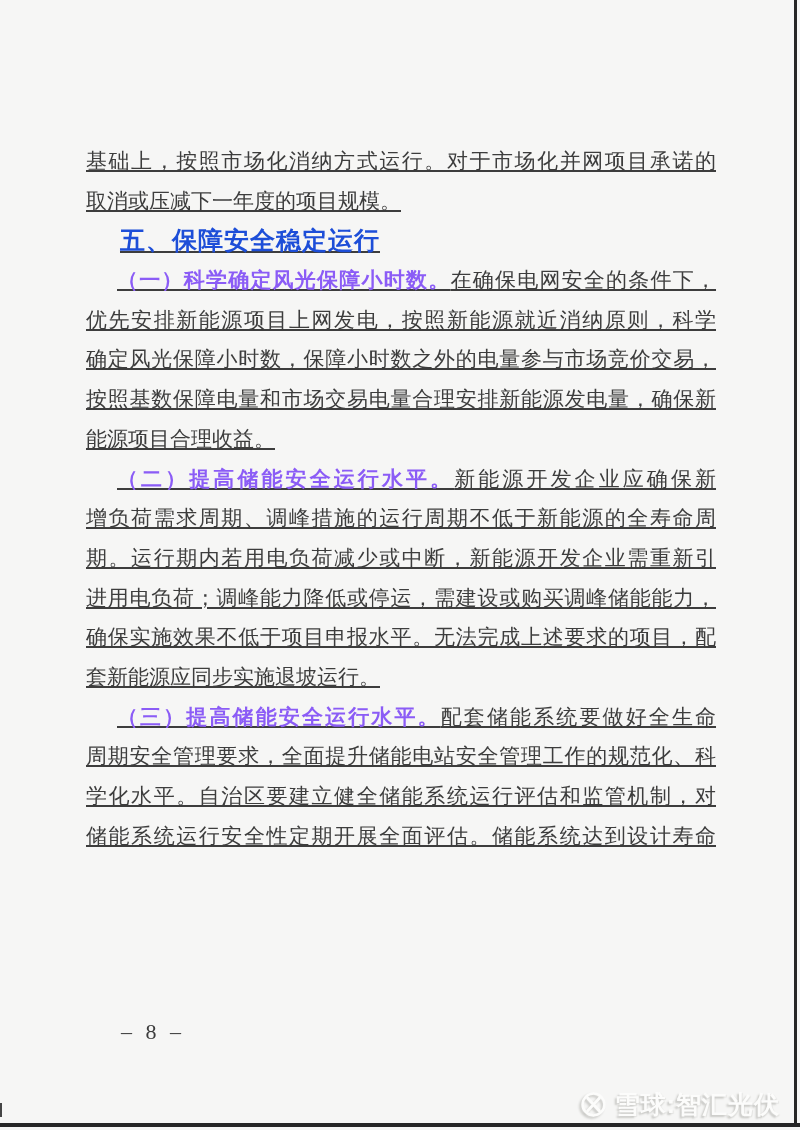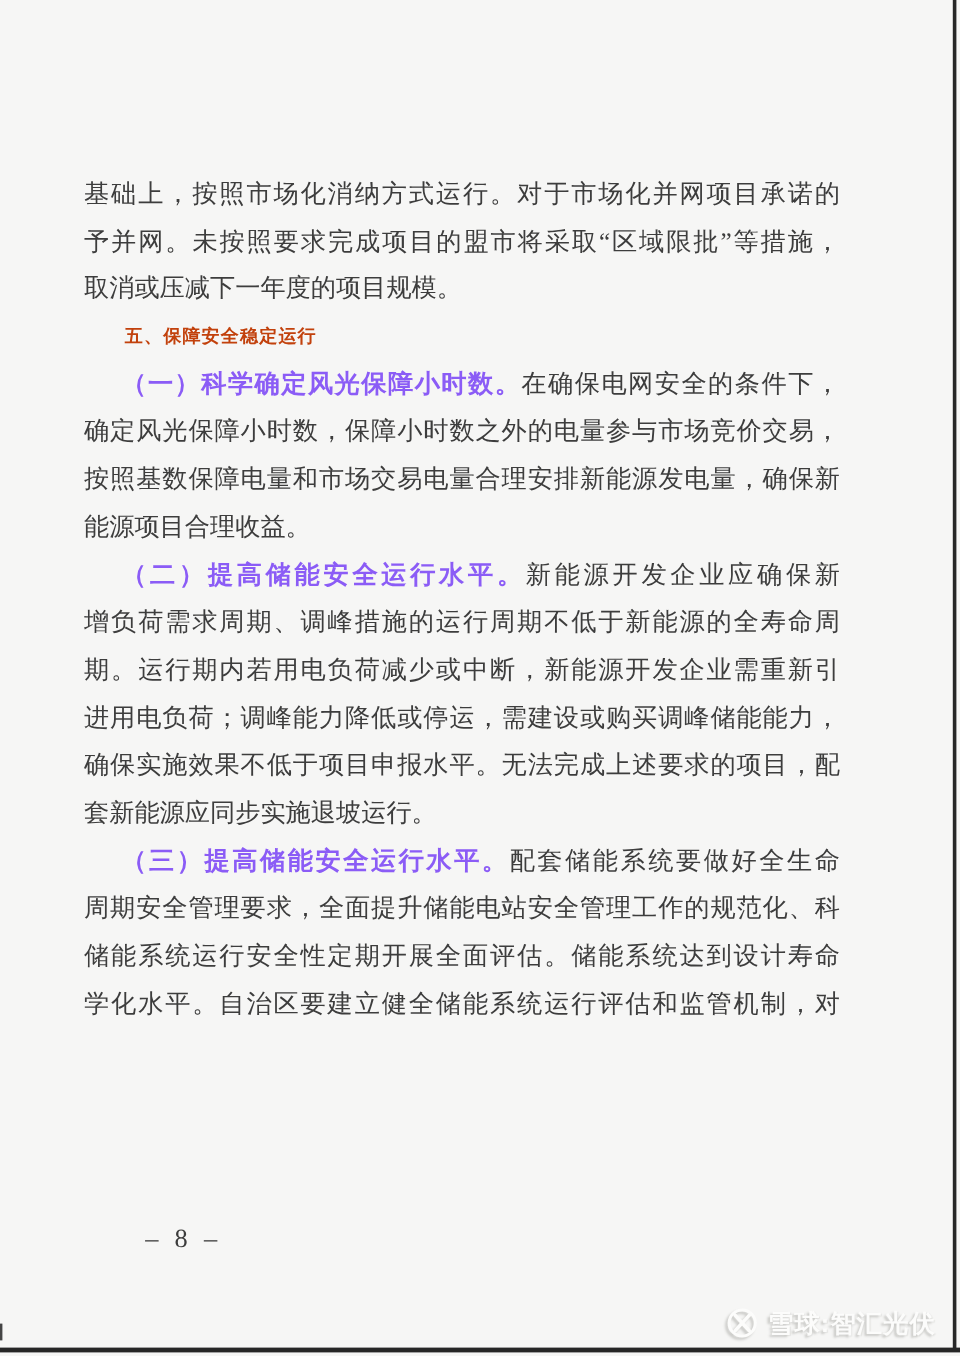--- a/index.html
+++ b/index.html
@@ -7,47 +7,48 @@
   .page {
     position: relative;
     width: 800px;
     height: 1130px;
     background: #f6f6f5;
     overflow: hidden;
     font-family: "Liberation Serif", "DejaVu Serif", serif;
   }
   .content {
     position: absolute;
-    left: 70px;
+    left: 86px;
     top: 142px;
     width: 630px;
     font-size: 21px;
     color: #3d3d3d;
+    text-decoration: underline;
   }
   .line {
     height: 39.7px;
     line-height: 39.7px;
     text-align: justify;
     text-align-last: justify;
     text-justify: inter-character;
     white-space: nowrap;
     overflow: visible;
   }
   .line.justify { white-space: normal; }
   .line.last {
     text-align-last: left;
     white-space: normal;
   }
   .line.indent { text-indent: 31px; }
   .line .lead { font-weight: 700; color: #8b5cf6; }
   .line.heading {
     font-family: "Liberation Sans", "DejaVu Sans", sans-serif;
     font-weight: 700;
-    font-size: 15px;
-    color: #c2410c;
+    font-size: 25px;
+    color: #1d4ed8;
     text-align-last: left;
     text-indent: 34px;
     letter-spacing: 1px;
   }
   .page-number {
     position: absolute;
     left: 121px;
     top: 1019px;
     font-size: 22px;
     color: #3c3c3c;
@@ -59,21 +60,21 @@
     top: 1088px;
     right: 20px;
     display: flex;
     align-items: center;
     gap: 7px;
     user-select: none;
   }
   .watermark-text {
     font-family: "Liberation Sans", "DejaVu Sans", sans-serif;
     font-weight: 700;
-    font-size: 21px;
+    font-size: 25px;
     letter-spacing: 1px;
     color: #fcfcfb;
     text-shadow: -2px 2px 2px #c9c9c6, 1px 1px 1px #e4e4e2;
   }
   .logo-svg { display: block; filter: drop-shadow(-2px 2px 1px #c9c9c6); }
   .edge-right {
     position: absolute;
     top: 0;
     right: 3px;
     width: 3px;
@@ -97,37 +98,37 @@
     background: #454545;
   }
 </style>
 </head>
 <body>
 
 <div class="page">
 
   <div class="content">
       <div class="line justify">基础上，按照市场化消纳方式运行。对于市场化并网项目承诺的</div>
-      <div class="line justify">予并网。未按照要求完成项目的盟市将采取“区域限批”等措施，</div>
       <div class="line last">取消或压减下一年度的项目规模。</div>
       <div class="line heading last">五、保障安全稳定运行</div>
       <div class="line justify indent"><span class="lead">（一）科学确定风光保障小时数。</span>在确保电网安全的条件下，</div>
+      <div class="line justify">优先安排新能源项目上网发电，按照新能源就近消纳原则，科学</div>
       <div class="line justify">确定风光保障小时数，保障小时数之外的电量参与市场竞价交易，</div>
       <div class="line justify">按照基数保障电量和市场交易电量合理安排新能源发电量，确保新</div>
       <div class="line last">能源项目合理收益。</div>
       <div class="line justify indent"><span class="lead">（二）提高储能安全运行水平。</span>新能源开发企业应确保新</div>
       <div class="line justify">增负荷需求周期、调峰措施的运行周期不低于新能源的全寿命周</div>
       <div class="line justify">期。运行期内若用电负荷减少或中断，新能源开发企业需重新引</div>
       <div class="line justify">进用电负荷；调峰能力降低或停运，需建设或购买调峰储能能力，</div>
       <div class="line justify">确保实施效果不低于项目申报水平。无法完成上述要求的项目，配</div>
       <div class="line last">套新能源应同步实施退坡运行。</div>
       <div class="line justify indent"><span class="lead">（三）提高储能安全运行水平。</span>配套储能系统要做好全生命</div>
       <div class="line justify">周期安全管理要求，全面提升储能电站安全管理工作的规范化、科</div>
+      <div class="line justify">学化水平。自治区要建立健全储能系统运行评估和监管机制，对</div>
       <div class="line justify">储能系统运行安全性定期开展全面评估。储能系统达到设计寿命</div>
-      <div class="line justify">学化水平。自治区要建立健全储能系统运行评估和监管机制，对</div>
     </div>
 
   <div class="page-number">– 8 –</div>
 
   <div class="watermark">
     <span>
       <svg class="logo-svg" width="29" height="29" viewBox="-15 -15 30 30">
         <circle cx="0" cy="0" r="11.3" fill="none" stroke="#fcfcfb" stroke-width="2.6"></circle>
         <path d="M -6.2 -6.8 C -1.5 -1.5 1.5 1.5 6.2 6.8 M 6.2 -6.8 C 1.5 -1.5 -1.5 1.5 -6.2 6.8" fill="none" stroke="#fcfcfb" stroke-width="3" stroke-linecap="round"></path>
       </svg>

